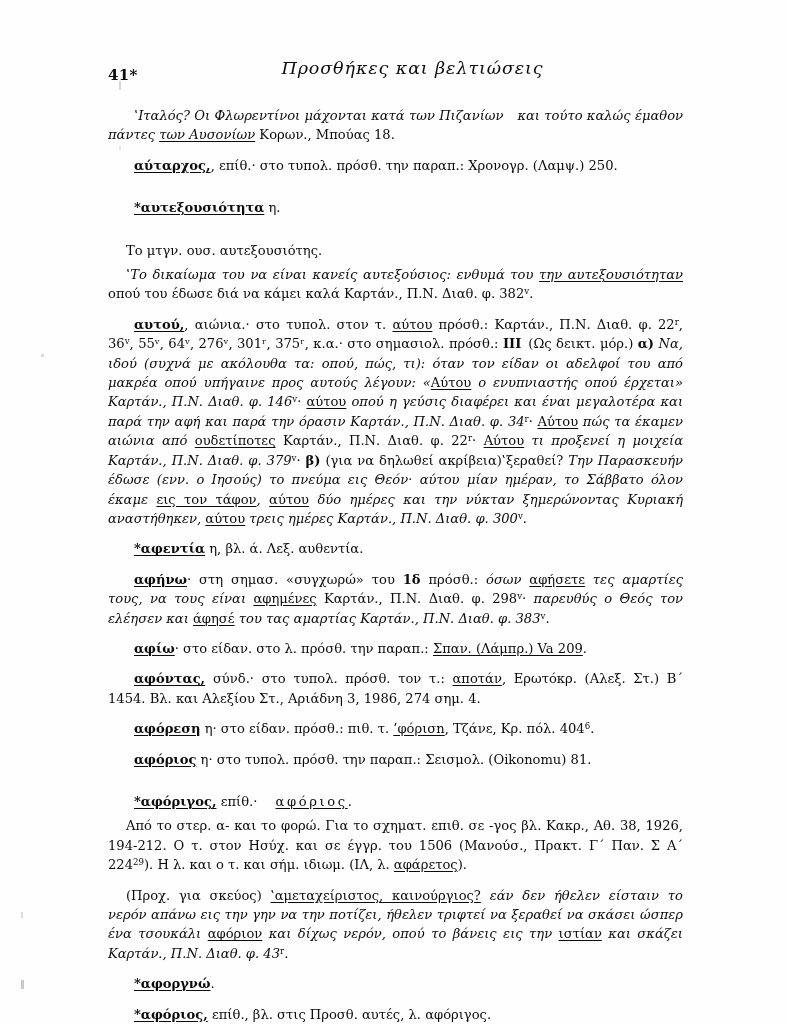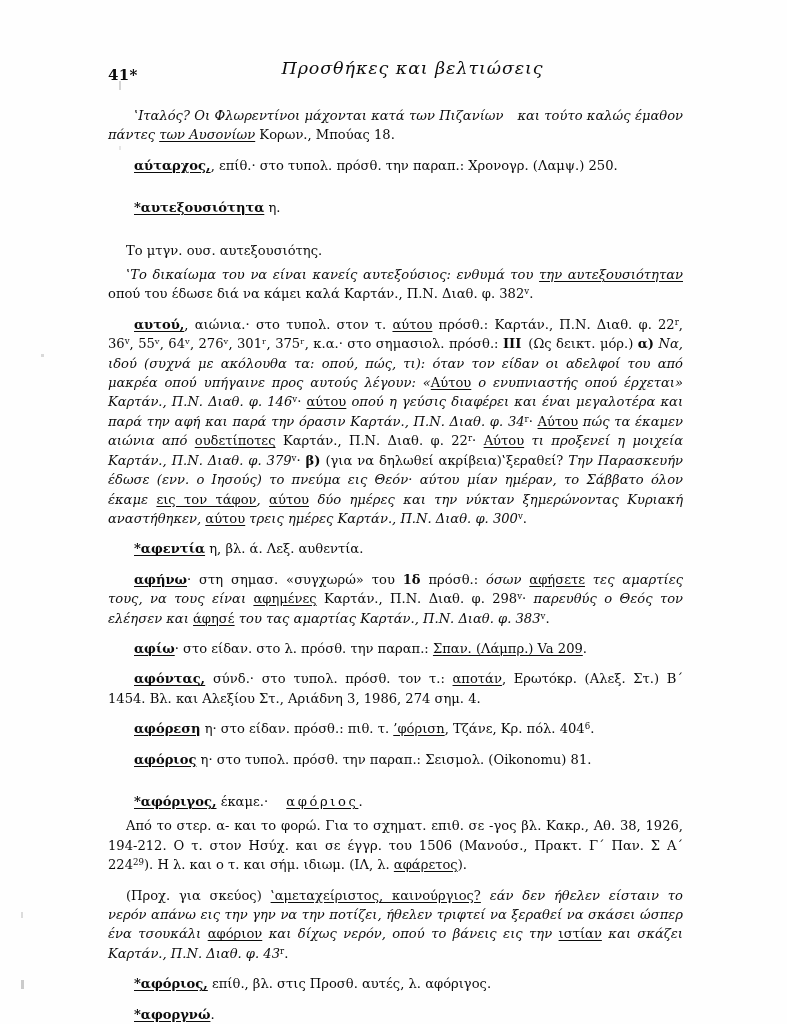--- a/index.html
+++ b/index.html
@@ -149,31 +149,31 @@
 
     <p class="blk rom ind">
       <span class="headword">αφόρεση</span><span>  η· στο είδαν. πρόσθ.: πιθ. τ. </span><span class="iu">’φόρισn</span><span>, Τζάνε, Κρ. πόλ. 404</span><sup>6</sup><span>.</span>
     </p>
 
     <p class="blk rom ind">
       <span class="headword">αφόριος</span><span> η· στο τυπολ. πρόσθ. την παραπ.: Σεισμολ. (Oikonomu) 81.</span>
     </p>
 
     <p class="blk tight rom ind">
-      <span class="headword">*αφόριγος,</span><span> έκαμε.· </span><span class="gap"></span><span class="sp u">αφόριος</span><span>.</span>
+      <span class="headword">*αφόριγος,</span><span> επίθ.· </span><span class="gap"></span><span class="sp u">αφόριος</span><span>.</span>
     </p>
     <p class="blk rom ind-sm">
       <span>Από το στερ. α- και το φορώ. Για το σχηματ. επιθ. σε -γος βλ. Κακρ., Αθ. 38, 1926, 194-212. Ο τ. στον Ησύχ. και σε έγγρ. του 1506 (Μανούσ.,  Πρακτ. Γ΄ Παν. Σ Α΄ 224</span><sup>29</sup><span>). Η λ. και ο τ. και σήμ. ιδιωμ. (ΙΛ, λ. </span><span class="u">αφάρετος</span><span>).</span>
     </p>
     <p class="blk rom ind-sm">
       <span>(Προχ. για σκεύος) </span><span class="u">‛αμεταχείριστος, καινούργιος?</span><span class="ital"> εάν δεν ήθελεν είσταιν το νερόν απάνω εις την γην να την ποτίζει, ήθελεν τριφτεί να ξεραθεί να σκάσει ώσπερ ένα τσουκάλι </span><span class="iu">αφόριον</span><span class="ital"> και δίχως νερόν, οπού το βάνεις εις την </span><span class="iu">ιστίαν</span><span class="ital"> και σκάζει Καρτάν., Π.Ν. Διαθ. φ. 43</span><sup>r</sup><span>.</span>
     </p>
 
     <p class="blk rom ind">
-      <span class="headword">*αφόριος,</span><span> επίθ., βλ. στις Προσθ. αυτές, λ. αφόριγος.</span>
+      <span class="headword">*αφοργνώ</span><span>.</span>
     </p>
 
     <p class="blk rom ind">
-      <span class="headword">*αφοργνώ</span><span>.</span>
+      <span class="headword">*αφόριος,</span><span> επίθ., βλ. στις Προσθ. αυτές, λ. αφόριγος.</span>
     </p>
 
   </div>
 </div>
 
 </body></html>

